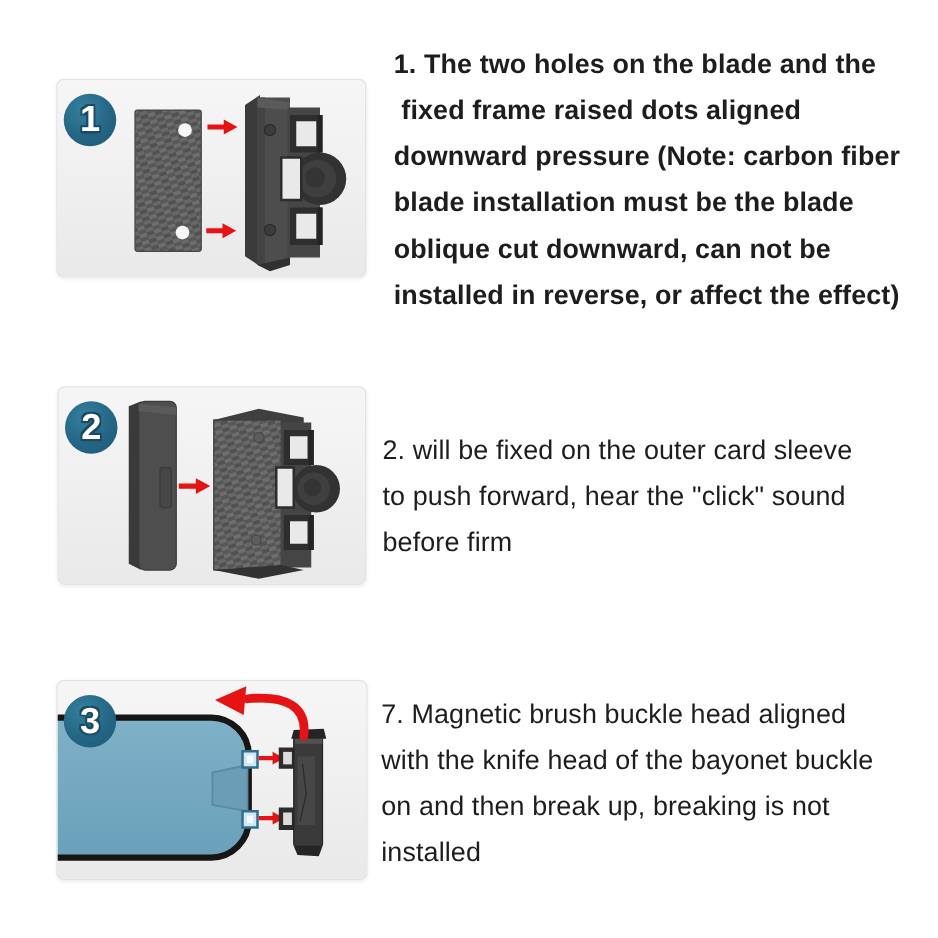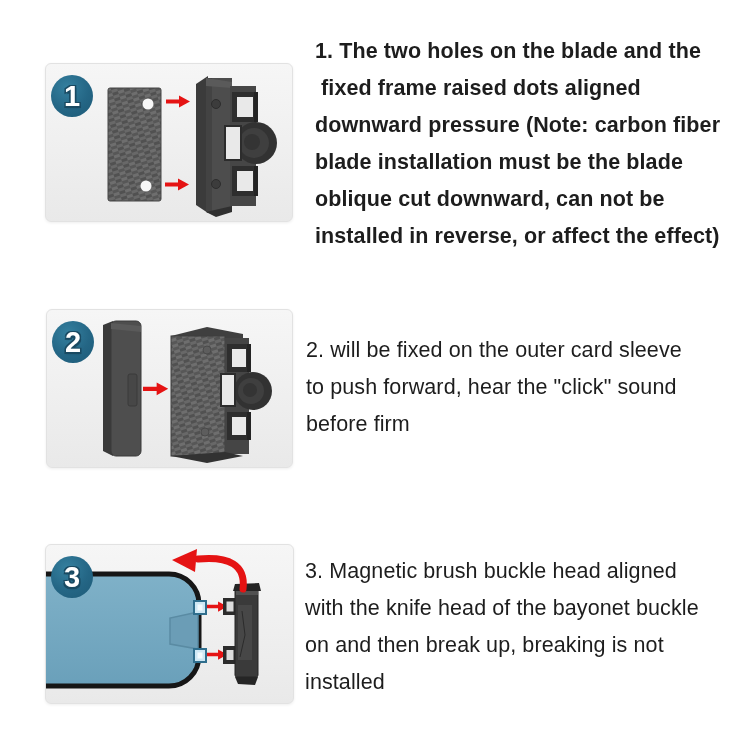--- a/index.html
+++ b/index.html
@@ -29,21 +29,21 @@
   }
   .step-text {
     position:absolute;
     color:#1d1d1d;
     font-size:21.5px;
     line-height:37px;
     white-space:pre;
     letter-spacing:0.1px;
   }
   #text-1 { left:315px; top:33px;font-weight:bold; }
-  #text-2 { left:306px; top:332px; }
+  #text-2 { left:306px; top:342px; }
   #text-3 { left:305px; top:553px; }
   #panel-1 { left:45px; top:63px;  width:246px; height:157px; }
   #panel-2 { left:46px; top:309px; width:245px; height:157px; }
   #panel-3 { left:45px; top:544px; width:247px; height:158px; }
 </style>
 </head>
 <body>
 
 <div class="canvas">
 
@@ -184,18 +184,18 @@
       </g>
       <g>
         <path d="M197 44 C 200 20 183 11 152 14" fill="none" stroke="#e51313" stroke-width="7" stroke-linecap="round"></path>
         <polygon points="126,15 151,4 149,27" fill="#e51313"></polygon>
       </g>
     </svg>
     <div class="badge">
       <span>3</span>
     </div>
   </div>
-  <div class="step-text" id="text-3">3. Magnetic brush buckle head aligned
+  <div class="step-text" id="text-3">7. Magnetic brush buckle head aligned
 with the knife head of the bayonet buckle
 on and then break up, breaking is not
 installed</div>
 
 </div>
 
 </body></html>

